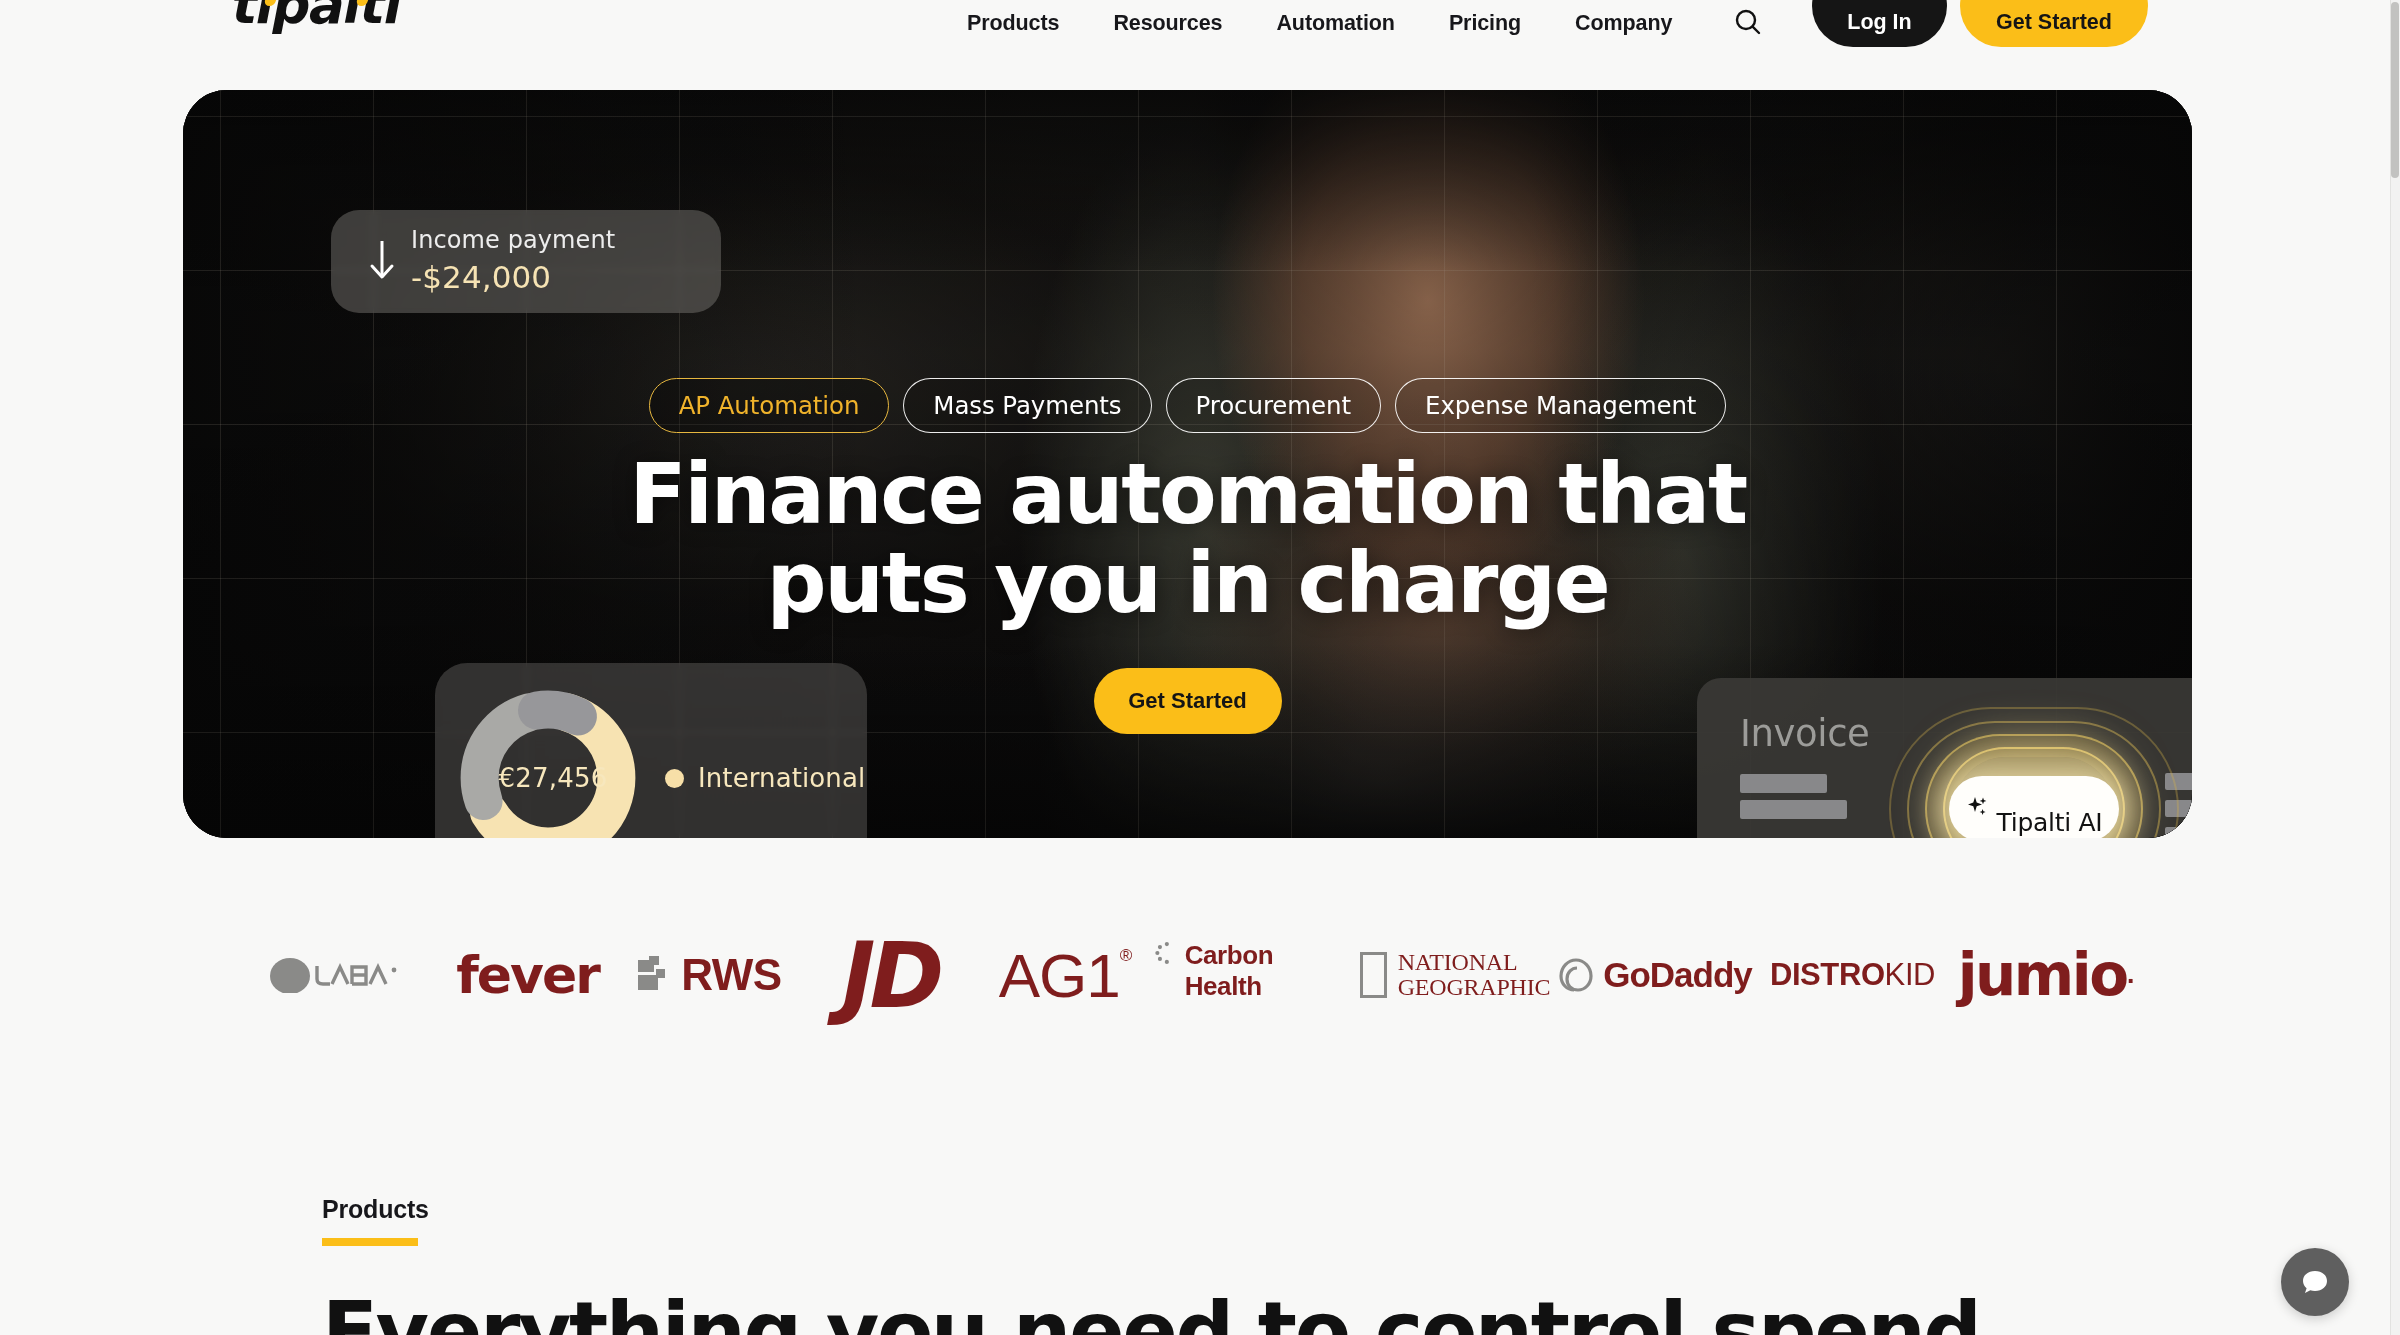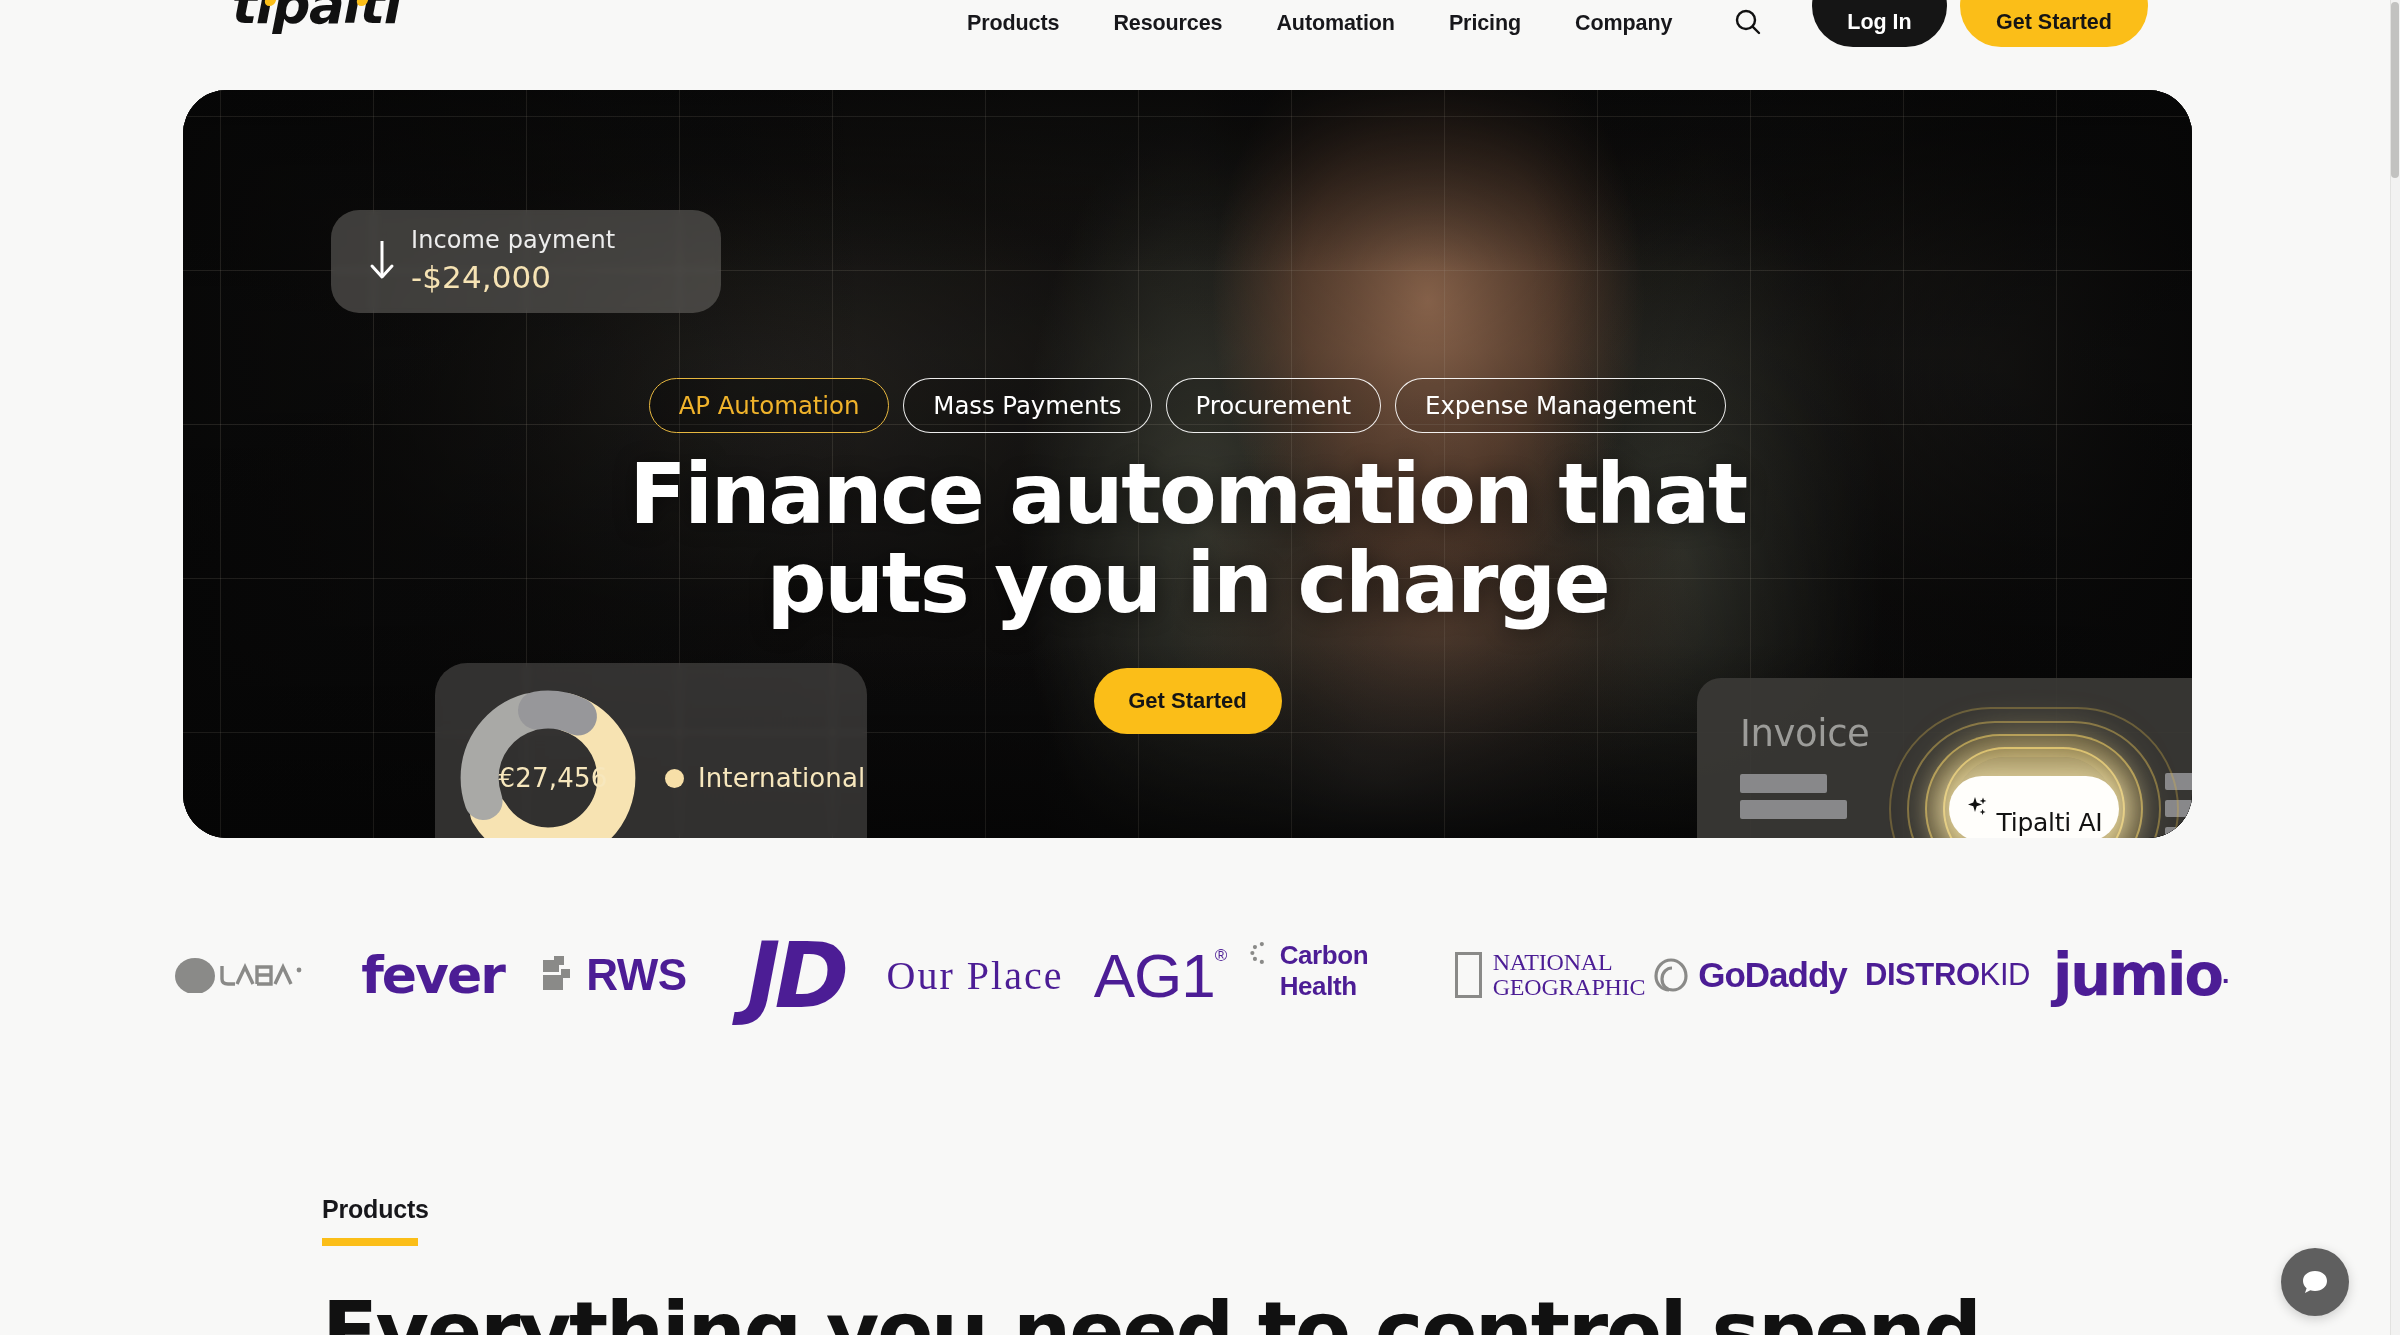--- a/index.html
+++ b/index.html
@@ -372,21 +372,21 @@
     height: 150px;
     display: flex;
     align-items: center;
     justify-content: center;
     gap: 0;
   }
   .brand {
     display: flex;
     align-items: center;
     justify-content: center;
-    color: #4c1d95;
+    color: #7f1d1d;
     flex: none;
     height: 70px;
   }
   .brand-jlab { width: 190px; }
   .brand-fever { width: 175px; font-size: 52px; font-weight: 700; letter-spacing: -2px; font-family: "DejaVu Sans", sans-serif; }
   .brand-rws { width: 190px; font-size: 44px; font-weight: 600; letter-spacing: -0.5px; display:flex; align-items:center; gap: 9px; }
   .brand-jd { width: 170px; font-size: 90px; font-weight: 800; font-style: italic; letter-spacing: -6px; font-family: "DejaVu Sans", sans-serif; }
   .brand-ourplace { width: 190px; font-size: 40px; font-family: "Liberation Serif", serif; letter-spacing: 2px; }
   .brand-ag1 { width: 180px; font-size: 62px; font-weight: 400; letter-spacing: -1px; font-family: "Liberation Sans", sans-serif; display:flex; align-items: flex-start; }
   .brand-ag1 sup { font-size: 17px; margin-top: 6px; }
@@ -585,21 +585,20 @@
       <rect x="0" y="4" width="16" height="12"></rect>
       <rect x="11" y="0" width="10" height="9"></rect>
       <rect x="0" y="19" width="20" height="15"></rect>
       <rect x="18" y="13" width="9" height="9"></rect>
     </svg>
     <span>RWS</span>
   </div>
 
   <div class="brand brand-jd">JD</div>
 
-  <div class="brand brand-ourplace">Our Place</div>
 
   <div class="brand brand-ag1">
     <span>AG1</span>
       <sup>®</sup>
   </div>
 
   <div class="brand brand-carbon">
     <svg width="26" height="26" viewBox="0 0 26 26" fill="#8A8A88">
       <circle cx="5" cy="7" r="2.1"></circle>
         <circle cx="12" cy="4" r="2.1"></circle>

